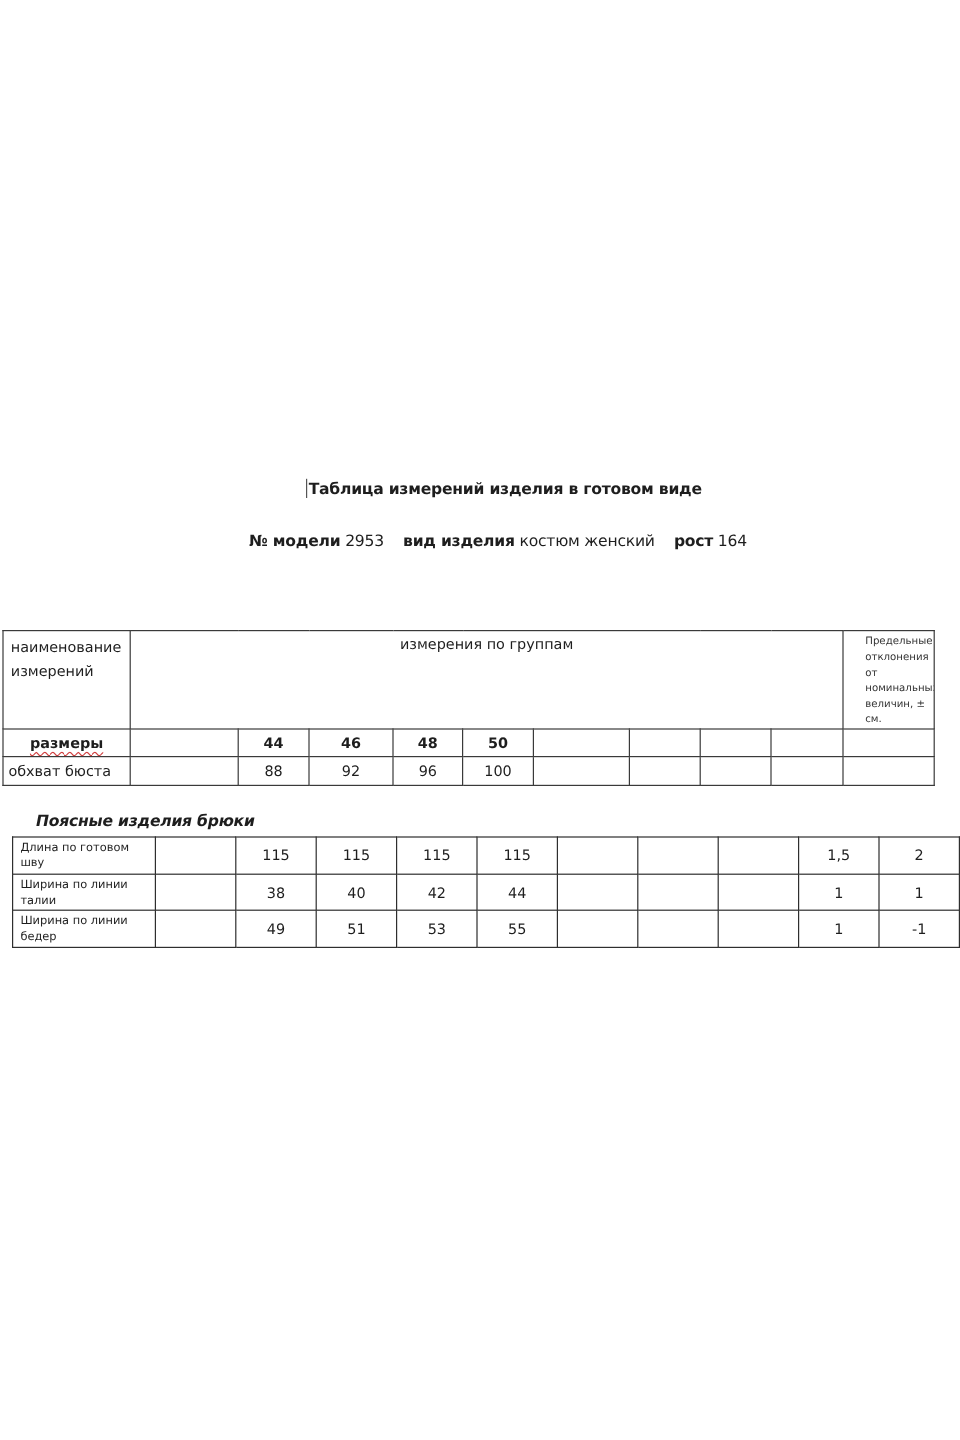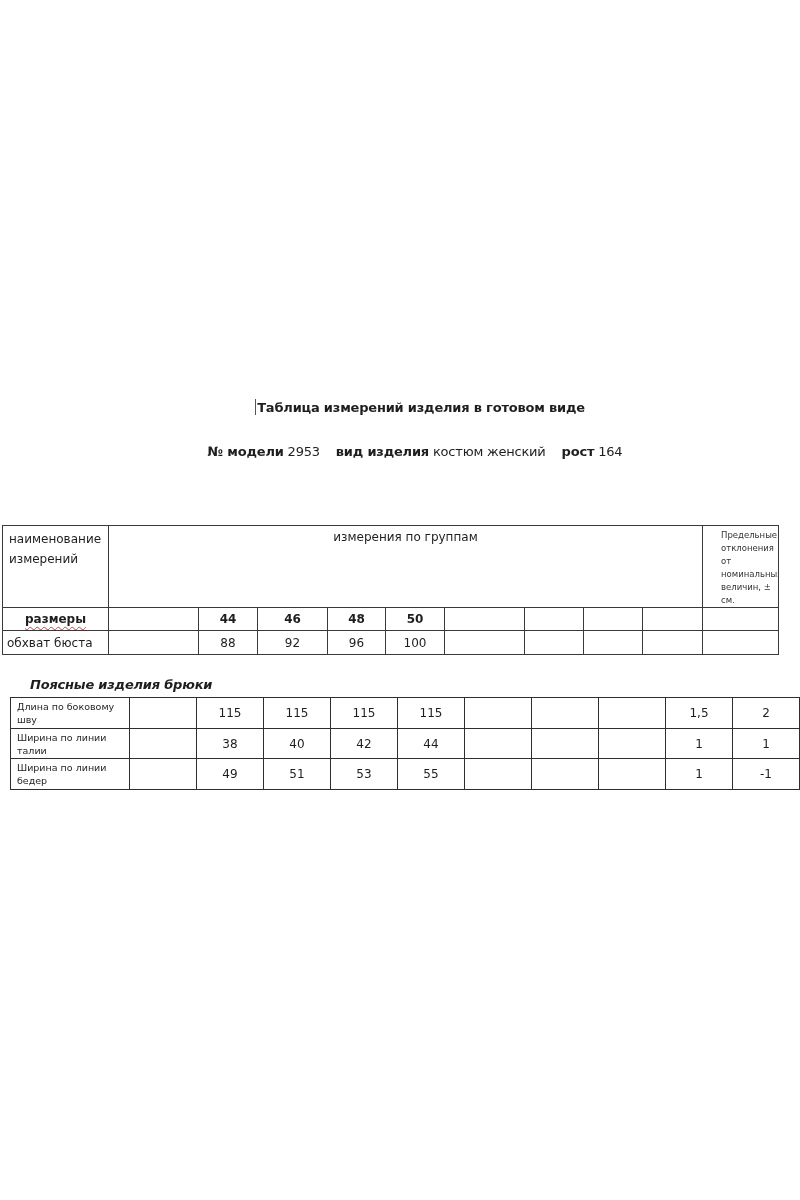--- a/index.html
+++ b/index.html
@@ -193,21 +193,21 @@
     <col style="width:67px">
     <col style="width:67px">
     <col style="width:67px">
     <col style="width:67px">
     <col style="width:67px">
     <col style="width:67px">
     <col style="width:67px">
   </colgroup>
   <tbody>
       <tr style="height:31px">
-    <td class="name">Длина по боковому шву</td>
+    <td class="name">Длина по готовом шву</td>
     <td></td>
     <td>115</td>
     <td>115</td>
     <td>115</td>
     <td>115</td>
     <td></td>
     <td></td>
     <td></td>
     <td>1,5</td>
     <td>2</td>

